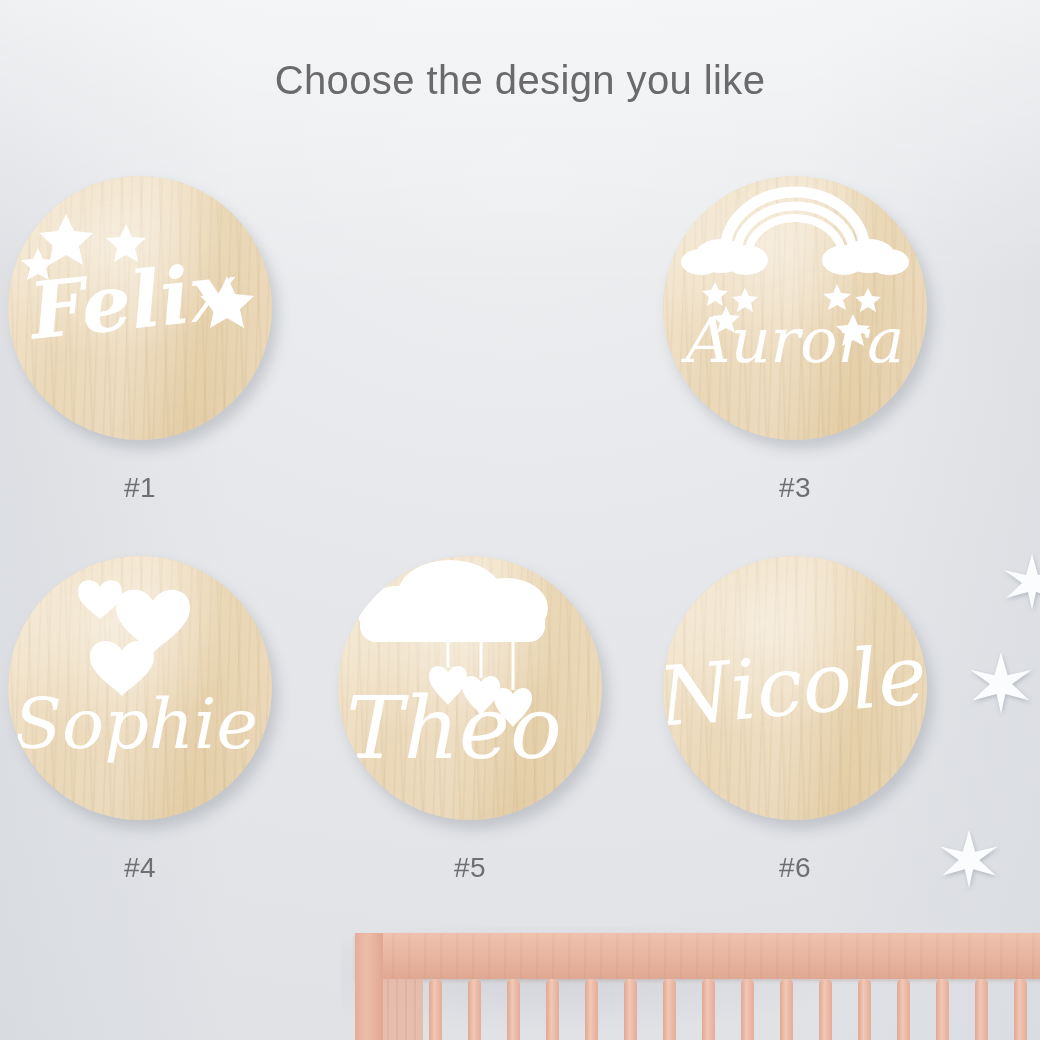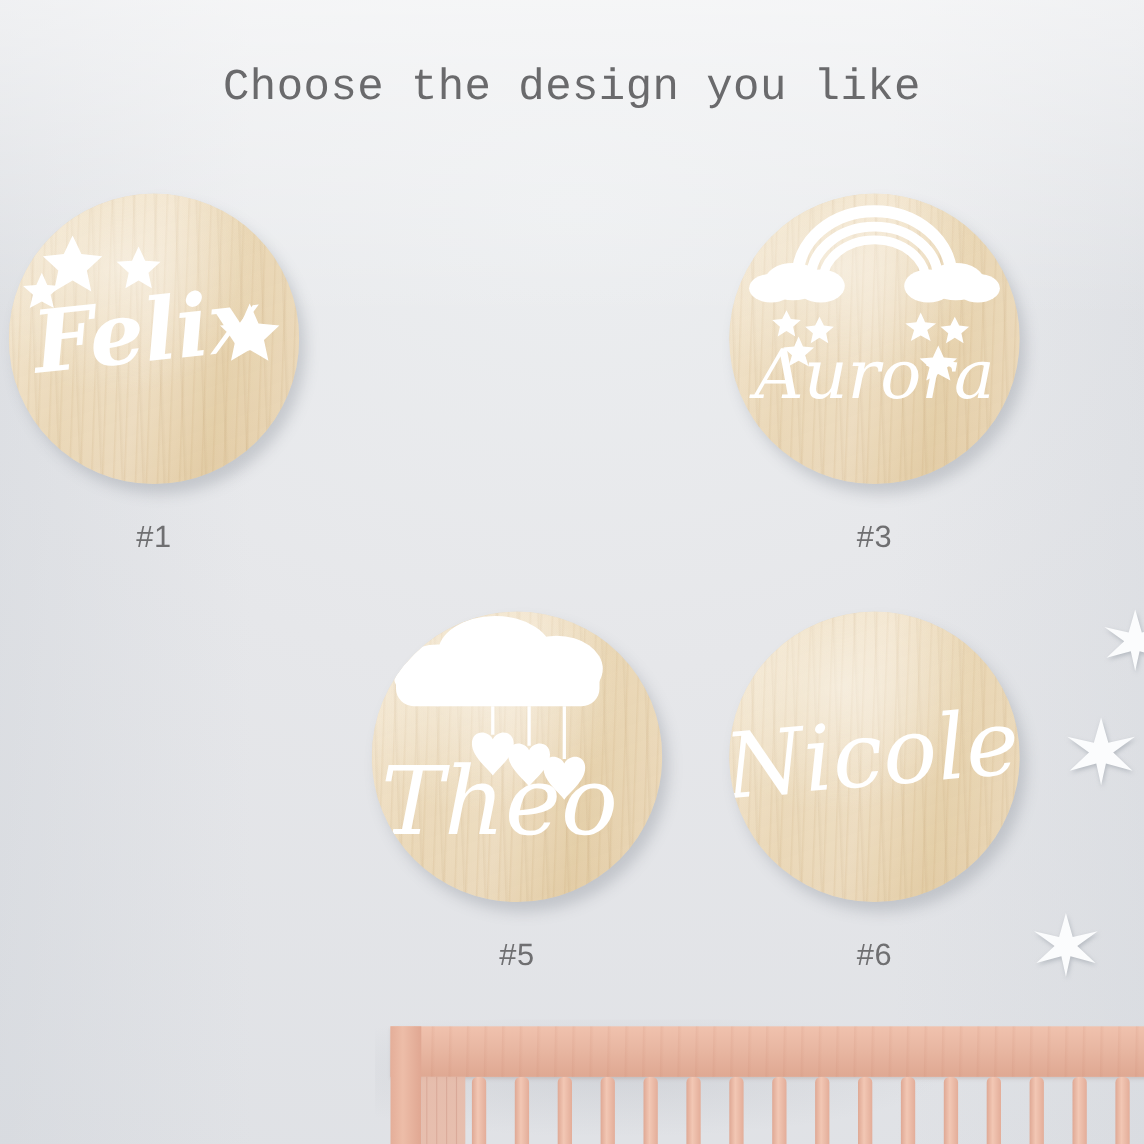--- a/index.html
+++ b/index.html
@@ -31,21 +31,20 @@
   #page-title {
     position: absolute;
     top: 58px;
     left: 0;
     width: 1040px;
     text-align: center;
     font-size: 40px;
     letter-spacing: 0.4px;
     color: #6a6a6c;
     font-weight: 400;
-    font-family: Liberation Mono, monospace;
   }
 
   
   .disc-cell {
     position: absolute;
     width: 264px;
   }
   .disc-cell.r1 { top: 176px; }
   .disc-cell.r2 { top: 556px; }
   .disc-cell.c1 { left: 8px; }
@@ -232,20 +231,37 @@
           <path d="M174 108 L178 117 L188 118 L180 124 L183 134 L174 129 L165 134 L168 124 L160 118 L170 117 Z"></path>
           <path d="M205 112 L209 120 L218 121 L211 127 L213 136 L205 131 L197 136 L199 127 L192 121 L201 120 Z"></path>
           <path d="M190 138 L195 149 L207 150 L198 158 L201 170 L190 164 L179 170 L182 158 L173 150 L185 149 Z"></path>
         </g>
         <text x="132" y="186" text-anchor="middle" fill="#ffffff" font-family="'DejaVu Serif', serif" font-size="62" font-style="italic" font-weight="400">Aurora</text>
       </svg>
     </div>
     <div class="disc-caption">#3</div>
   </div>
 
+  <div class="disc-cell r2 c1">
+    <div class="disc">
+      <div class="disc-sheen"></div>
+      <svg class="disc-art" viewBox="0 0 264 264">
+        <g fill="#ffffff">
+
+          <path d="M92 31 C86 21 70 22 70 36 C70 48 86 57 92 63 C98 57 114 48 114 36 C114 22 98 21 92 31 Z"></path>
+
+          <path d="M145 45 C136 28 108 30 108 52 C108 72 136 87 145 97 C154 87 182 72 182 52 C182 30 154 28 145 45 Z"></path>
+
+          <path d="M114 95 C106 80 82 82 82 101 C82 118 106 131 114 140 C122 131 146 118 146 101 C146 82 122 80 114 95 Z"></path>
+        </g>
+        <text x="128" y="192" text-anchor="middle" fill="#ffffff" font-family="'DejaVu Serif', serif" font-size="70" font-style="italic" font-weight="400">Sophie</text>
+      </svg>
+    </div>
+    <div class="disc-caption">#4</div>
+  </div>
 
   <div class="disc-cell r2 c2">
     <div class="disc">
       <div class="disc-sheen"></div>
       <svg class="disc-art" viewBox="0 0 264 264">
         <g fill="#ffffff">
           <ellipse cx="112" cy="38" rx="52" ry="34"></ellipse>
           <ellipse cx="168" cy="52" rx="42" ry="30"></ellipse>
           <ellipse cx="60" cy="58" rx="40" ry="28"></ellipse>
           <rect x="22" y="46" width="185" height="40" rx="16"></rect>

